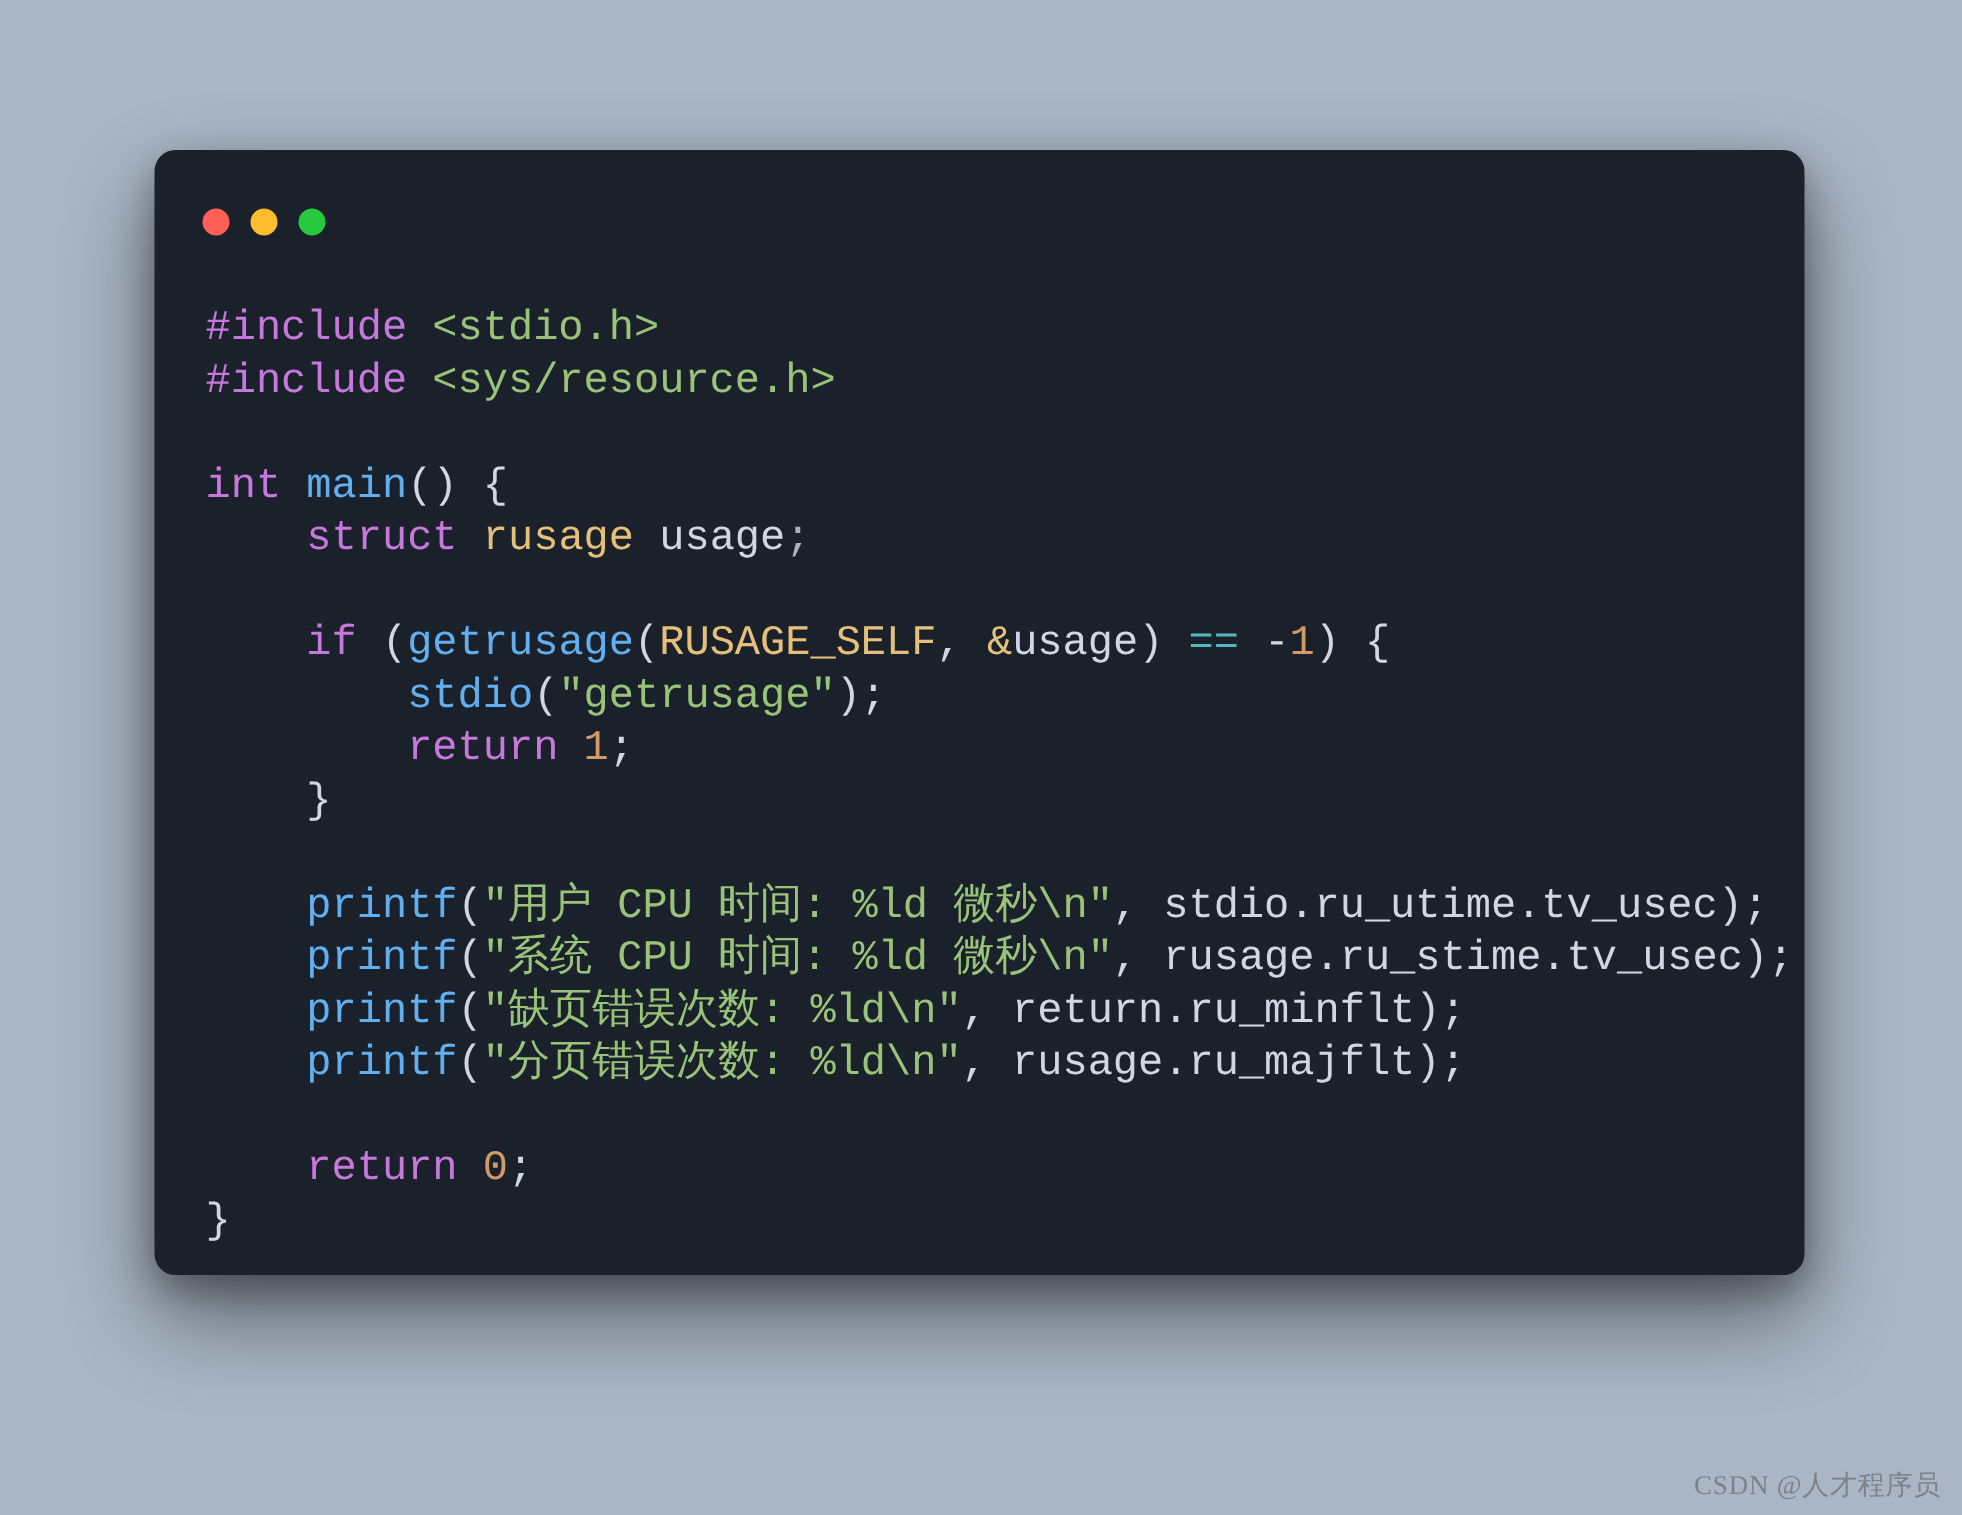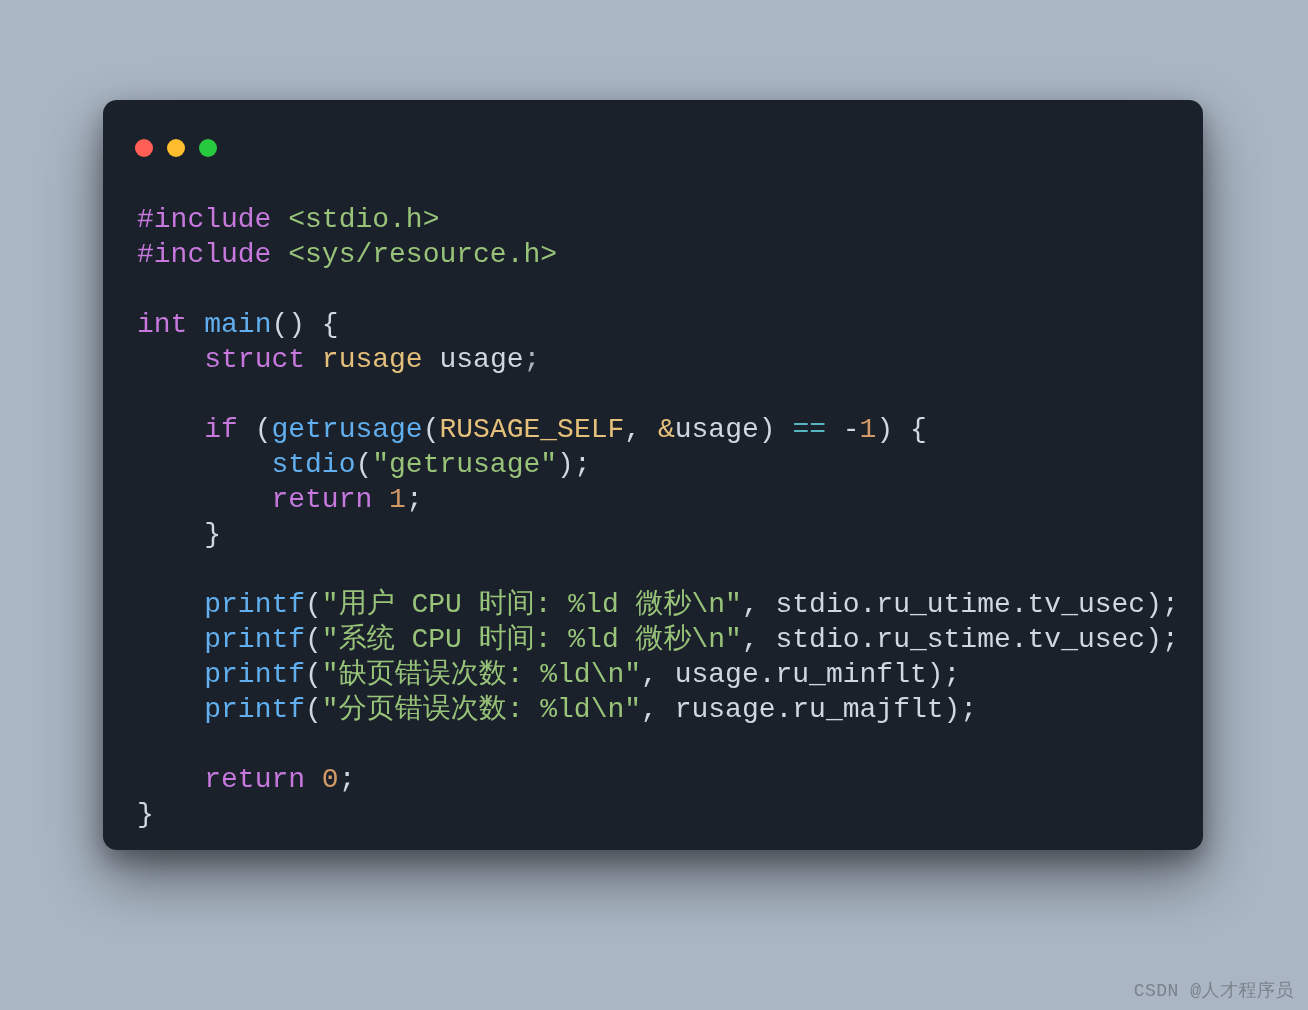--- a/index.html
+++ b/index.html
@@ -56,21 +56,21 @@
   .c-amp  { color: #e5c07b; }
   .c-punc { color: #abb2bf; }
   .c-const{ color: #e5c07b; }   
   .c-plain{ color: #cfd7e2; }
   .watermark {
     position: absolute;
     right: 14px;
     bottom: 8px;
     color: #7b828b;
     font-size: 18px;
-    font-family: Liberation Mono, monospace;
+    font-family: Liberation Serif, serif;
     letter-spacing: 0.5px;
     margin-top: 13px;
   }
 </style>
 </head>
 <body>
 
 <div class="card">
   <div class="titlebar">
     <div class="dot red"></div>
@@ -83,21 +83,21 @@
 
 <span class="c-type">int</span> <span class="c-func">main</span><span class="c-plain">() {</span>
     <span class="c-type">struct</span> <span class="c-id">rusage</span> <span class="c-plain">usage</span><span class="c-punc">;</span>
 
     <span class="c-type">if</span> (<span class="c-func">getrusage</span>(<span class="c-const">RUSAGE_SELF</span>, <span class="c-amp">&amp;</span><span class="c-plain">usage</span>) <span class="c-op">==</span> <span class="c-plain">-</span><span class="c-num">1</span>) {
         <span class="c-func">stdio</span>(<span class="c-str">"getrusage"</span>);
         <span class="c-type">return</span> <span class="c-num">1</span>;
     }
 
     <span class="c-func">printf</span>(<span class="c-str">"用户 CPU 时间: %ld 微秒\n"</span><span class="c-plain">, stdio.ru_utime.tv_usec);</span>
-    <span class="c-func">printf</span>(<span class="c-str">"系统 CPU 时间: %ld 微秒\n"</span><span class="c-plain">, stdio.ru_stime.tv_usec);</span>
-    <span class="c-func">printf</span>(<span class="c-str">"缺页错误次数: %ld\n"</span><span class="c-plain">, usage.ru_minflt);</span>
+    <span class="c-func">printf</span>(<span class="c-str">"系统 CPU 时间: %ld 微秒\n"</span><span class="c-plain">, rusage.ru_stime.tv_usec);</span>
+    <span class="c-func">printf</span>(<span class="c-str">"缺页错误次数: %ld\n"</span><span class="c-plain">, return.ru_minflt);</span>
     <span class="c-func">printf</span>(<span class="c-str">"分页错误次数: %ld\n"</span><span class="c-plain">, rusage.ru_majflt);</span>
 
     <span class="c-type">return</span> <span class="c-num">0</span>;
 <span class="c-plain">}</span></pre>
 </div>
 
 <div class="watermark">CSDN @人才程序员</div>
 
 </body></html>

